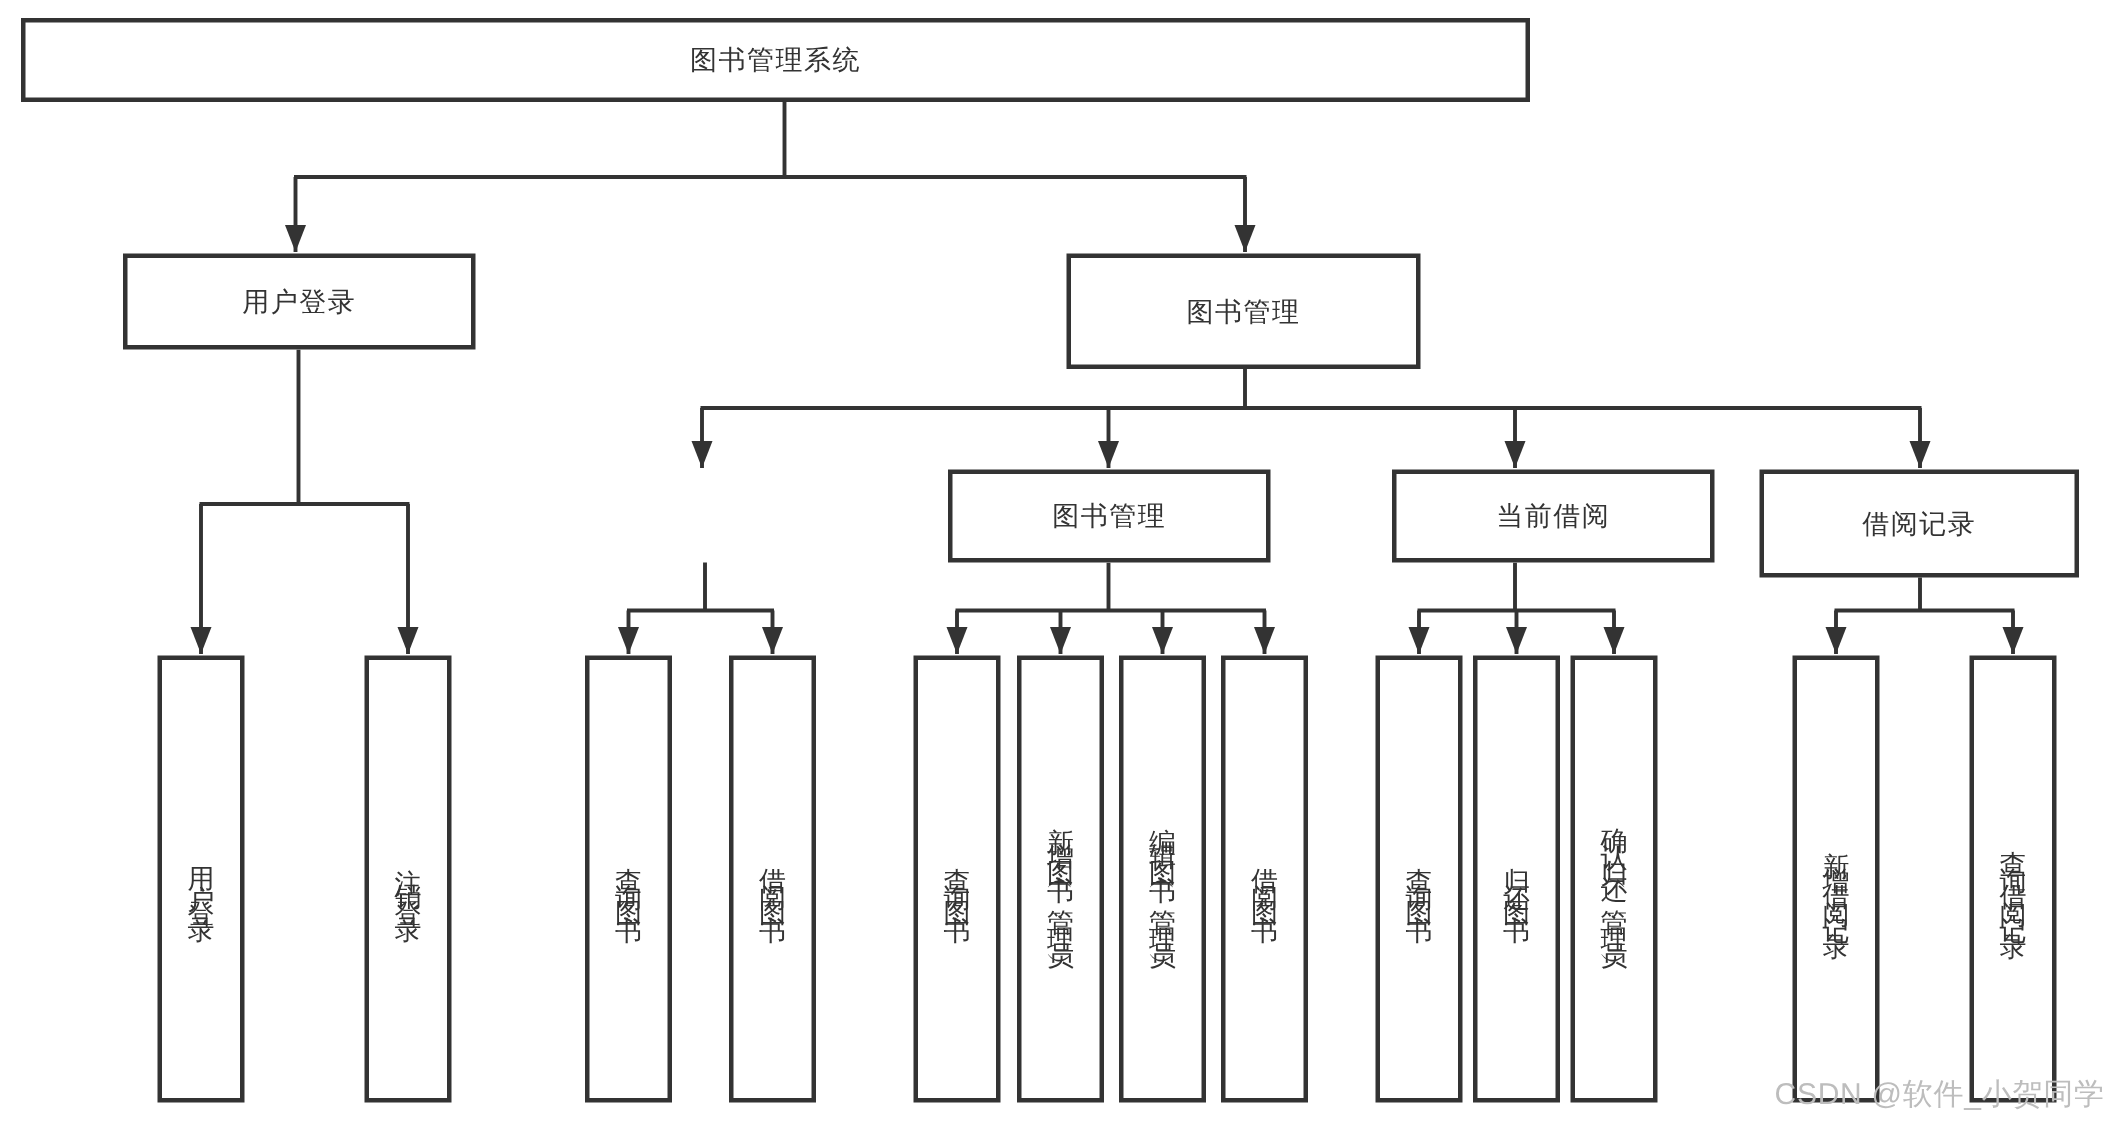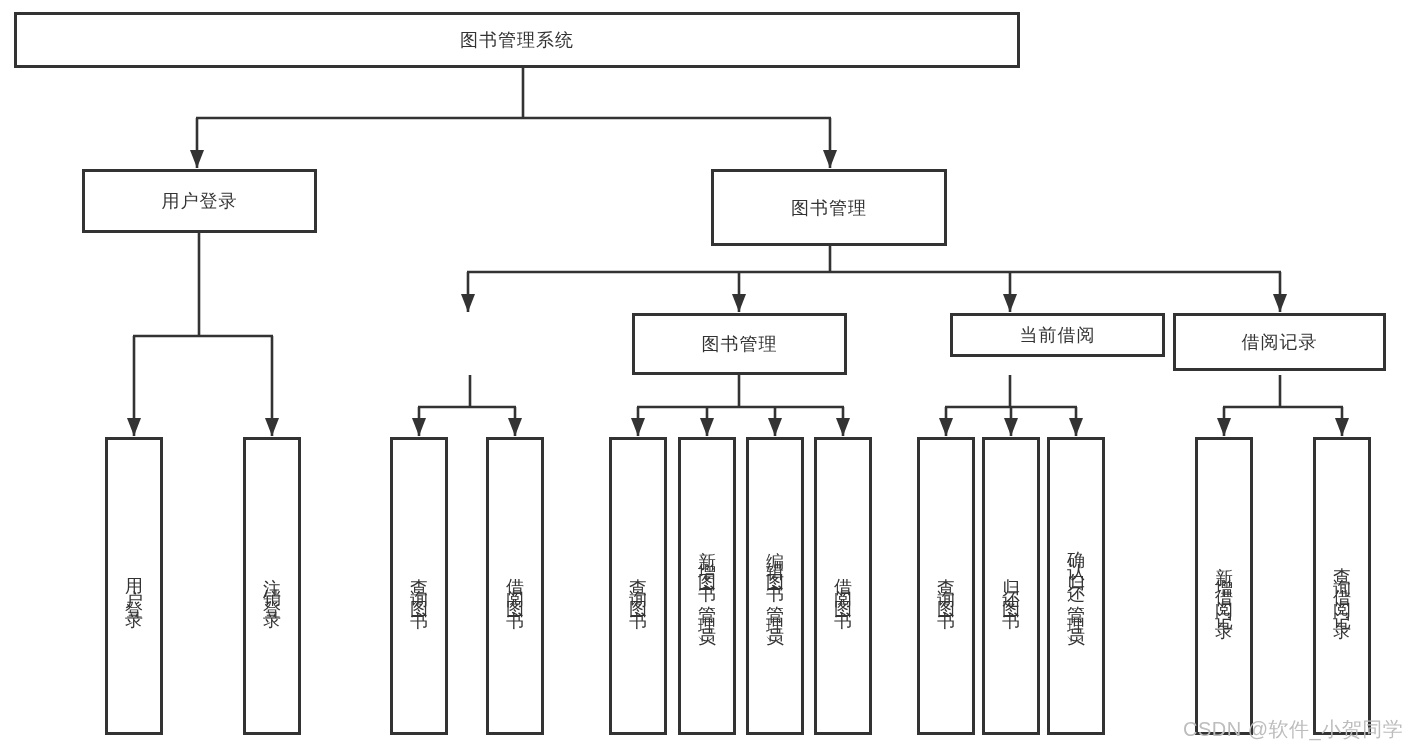--- a/index.html
+++ b/index.html
@@ -143,22 +143,22 @@
       <line x1="1342" y1="407" x2="1342" y2="436" marker-end="url(#arrow)"></line>
     </g>
   </svg>
 
   <div class="node" style="left:14px;top:12px;width:1006px;height:56px;">图书管理系统</div>
 
   <div class="node" style="left:82px;top:169px;width:235px;height:64px;">用户登录</div>
   <div class="node" style="left:711px;top:169px;width:236px;height:77px;">图书管理</div>
 
   <div class="node" style="left:632px;top:313px;width:215px;height:62px;">图书管理</div>
-  <div class="node" style="left:950px;top:313px;width:215px;height:44px;">当前借阅</div>
-  <div class="node" style="left:1173px;top:313px;width:213px;height:58px;">借阅记录</div>
+  <div class="node" style="left:928px;top:313px;width:215px;height:62px;">当前借阅</div>
+  <div class="node" style="left:1173px;top:313px;width:213px;height:72px;">借阅记录</div>
 
   <div class="leaf" style="left:105px;">用户登录</div>
   <div class="leaf" style="left:243px;">注销登录</div>
 
   <div class="leaf" style="left:390px;">查询图书</div>
   <div class="leaf" style="left:486px;">借阅图书</div>
 
   <div class="leaf" style="left:609px;">查询图书</div>
   <div class="leaf" style="left:678px;">新增图书（管理员）</div>
   <div class="leaf" style="left:746px;">编辑图书（管理员）</div>

